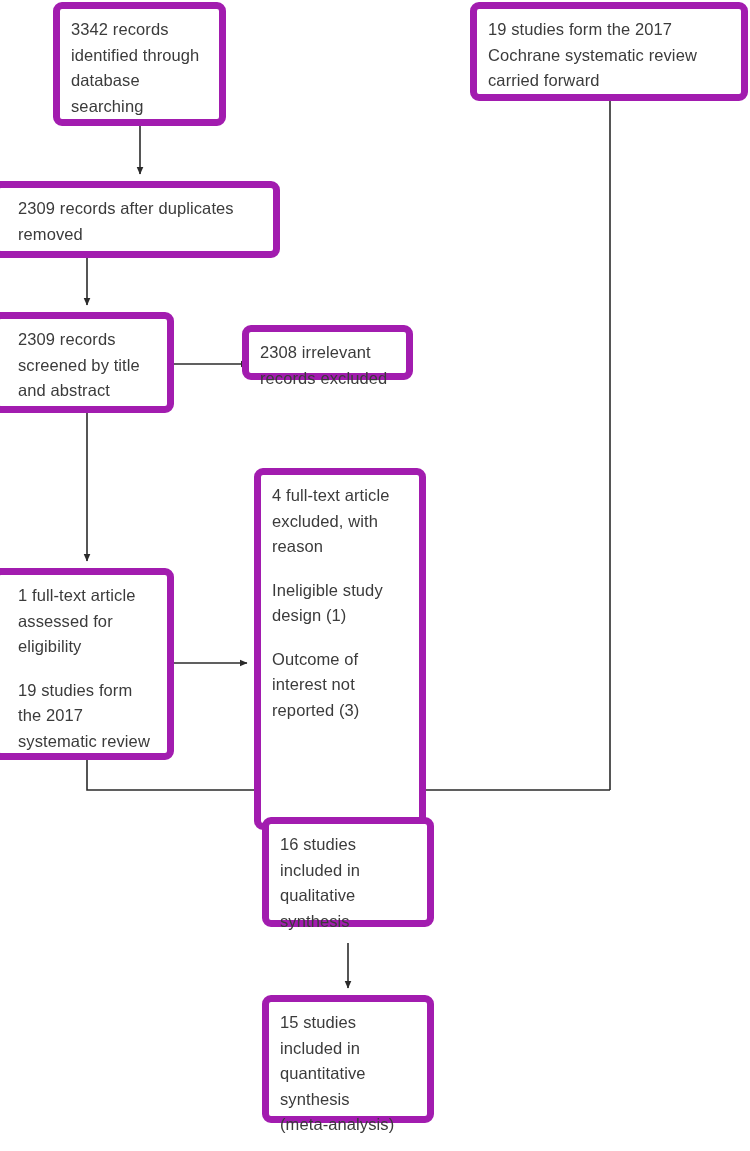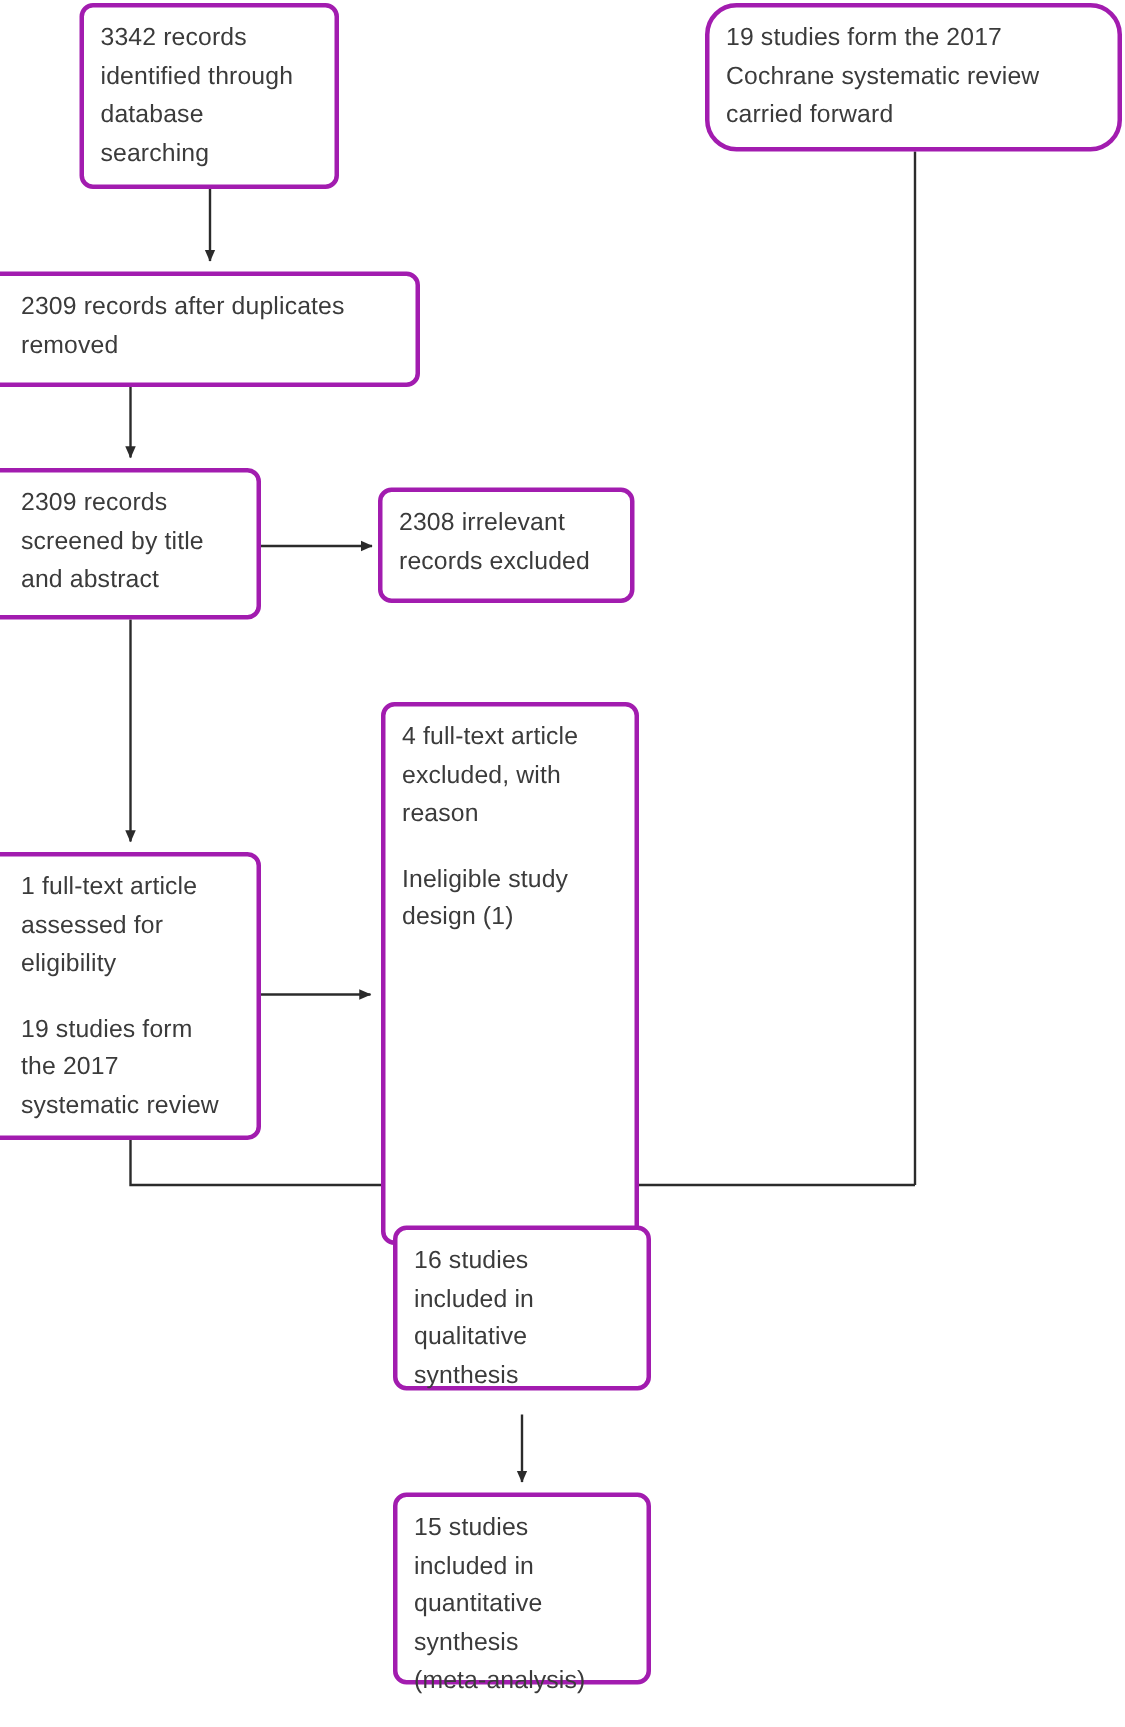--- a/index.html
+++ b/index.html
@@ -22,21 +22,21 @@
     position: absolute;
     left: 0;
     top: 0;
     width: 750px;
     height: 1151px;
   }
   .node {
     position: absolute;
     box-sizing: border-box;
     background: #ffffff;
-    border: 3px solid #a21caf;
+    border: 7px solid #a21caf;
     border-radius: 9px;
     z-index: 2;
   }
   .node-text {
     font-family: "Liberation Sans", sans-serif;
     font-size: 16.5px;
     line-height: 25.5px;
     color: #3b3b3b;
     white-space: pre-line;
     padding: 8px 11px 0 11px;
@@ -77,57 +77,60 @@
     <path d="M348,943 L348,988" stroke="#2b2b2b" stroke-width="1.6" fill="none" marker-end="url(#arrowhead)"></path>
   </svg>
 
   <div class="node" style="left:53px; top:2px; width:173px; height:124px;">
     <div class="node-text">3342 records
 identified through
 database
 searching</div>
   </div>
 
-  <div class="node" style="left:470px; top:2px; width:278px; height:99px;border-radius:21px;">
+  <div class="node" style="left:470px; top:2px; width:278px; height:99px;">
     <div class="node-text">19 studies form the 2017
 Cochrane systematic review
 carried forward</div>
   </div>
 
   <div class="node" style="left:-8px; top:181px; width:288px; height:77px;">
     <div class="node-text" style="padding-left:19px;">2309 records after duplicates
 removed</div>
   </div>
 
   <div class="node" style="left:-8px; top:312px; width:182px; height:101px;">
     <div class="node-text" style="padding-left:19px;">2309 records
 screened by title
 and abstract</div>
   </div>
 
-  <div class="node" style="left:252px; top:325px; width:171px; height:77px;">
+  <div class="node" style="left:242px; top:325px; width:171px; height:55px;">
     <div class="node-text">2308 irrelevant
 records excluded</div>
   </div>
 
   <div class="node" style="left:-8px; top:568px; width:182px; height:192px;">
     <div class="node-text" style="padding-left:19px;">1 full-text article
 assessed for
 eligibility</div>
     <div class="node-text second-para" style="padding-left:19px;">19 studies form
 the 2017
 systematic review</div>
   </div>
 
   <div class="node" style="left:254px; top:468px; width:172px; height:362px;">
     <div class="node-text">4 full-text article
 excluded, with
 reason</div>
     <div class="node-text second-para">Ineligible study
 design (1)</div>
+    <div class="node-text second-para">Outcome of
+interest not
+reported (3)</div>
   </div>
 
   <div class="node" style="left:262px; top:817px; width:172px; height:110px;">
     <div class="node-text">16 studies
 included in
 qualitative
 synthesis</div>
   </div>
 
   <div class="node" style="left:262px; top:995px; width:172px; height:128px;">

